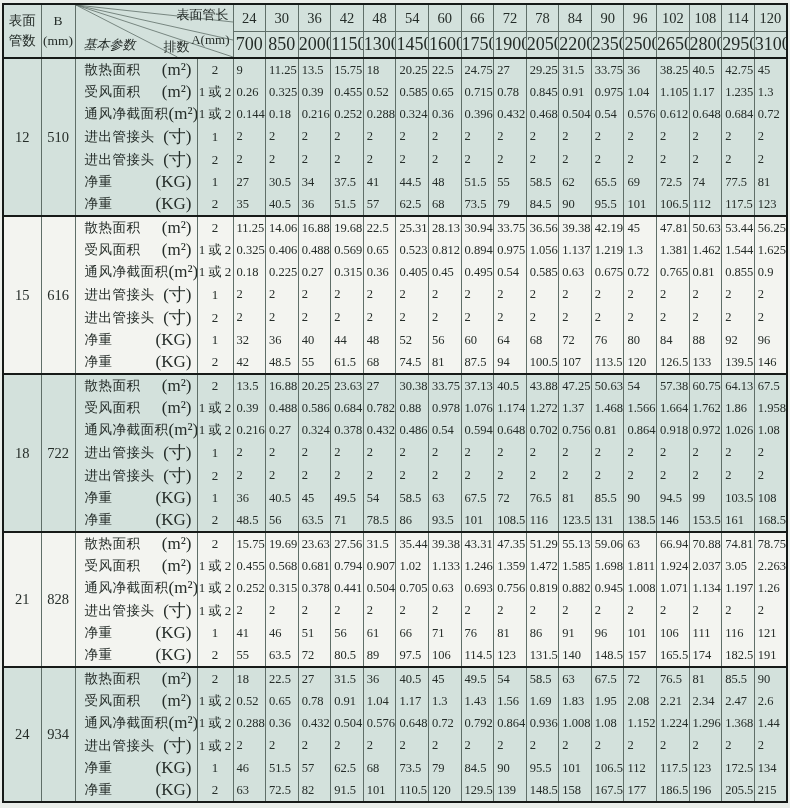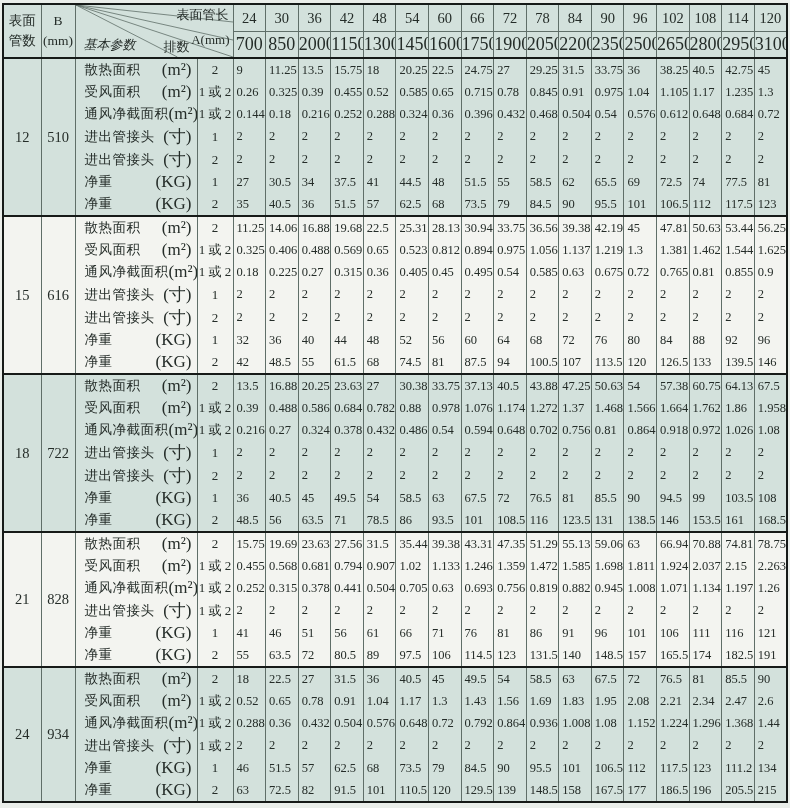--- a/index.html
+++ b/index.html
@@ -730,21 +730,21 @@
           <td class="val">1.02</td>
           <td class="val">1.133</td>
           <td class="val">1.246</td>
           <td class="val">1.359</td>
           <td class="val">1.472</td>
           <td class="val">1.585</td>
           <td class="val">1.698</td>
           <td class="val">1.811</td>
           <td class="val">1.924</td>
           <td class="val">2.037</td>
-          <td class="val">2.15</td>
+          <td class="val">3.05</td>
           <td class="val">2.263</td>
         </tr>
         <tr>
           <td class="param-cell">
             <div class="pwrap">
               <span class="pname">通风净截面积</span>
               <span class="punit">(m²)</span>
             </div>
           </td>
           <td class="rowsn">1 或 2</td>
@@ -968,21 +968,21 @@
           <td class="val">73.5</td>
           <td class="val">79</td>
           <td class="val">84.5</td>
           <td class="val">90</td>
           <td class="val">95.5</td>
           <td class="val">101</td>
           <td class="val">106.5</td>
           <td class="val">112</td>
           <td class="val">117.5</td>
           <td class="val">123</td>
-          <td class="val">111.2</td>
+          <td class="val">172.5</td>
           <td class="val">134</td>
         </tr>
         <tr>
           <td class="param-cell">
             <div class="pwrap">
               <span class="pname">净重</span>
               <span class="punit">(KG)</span>
             </div>
           </td>
           <td class="rowsn">2</td>

